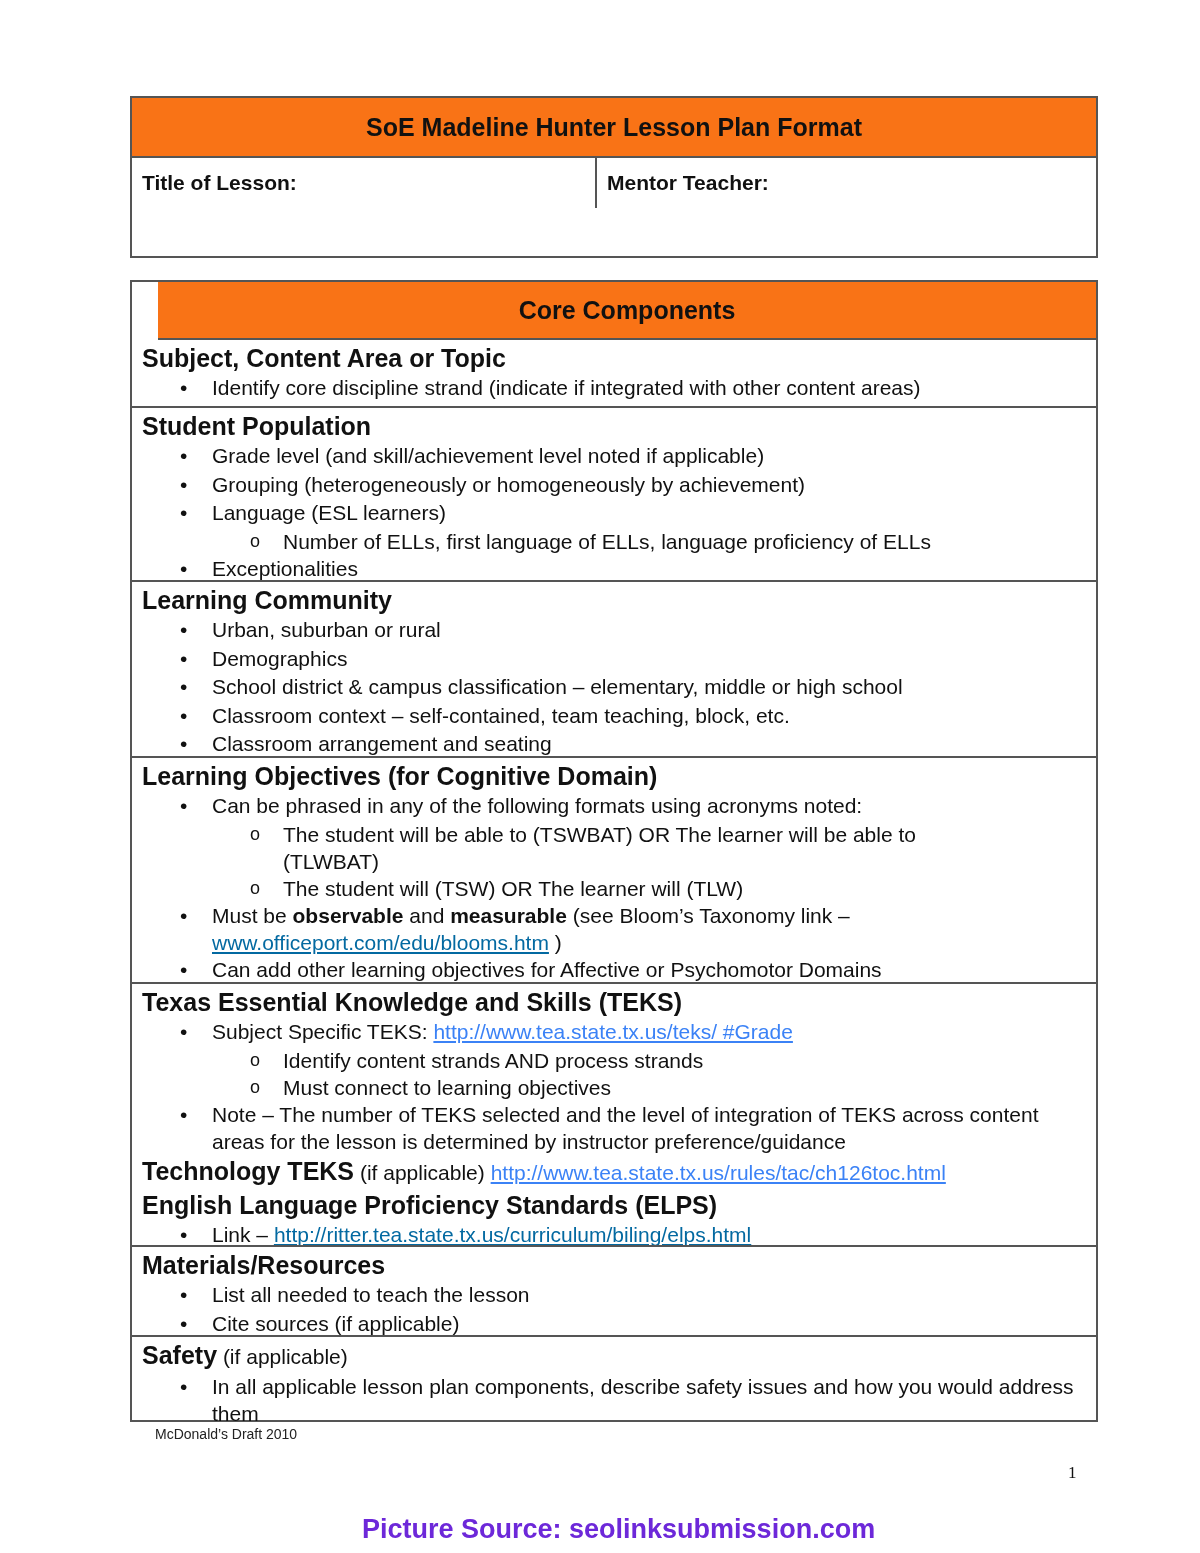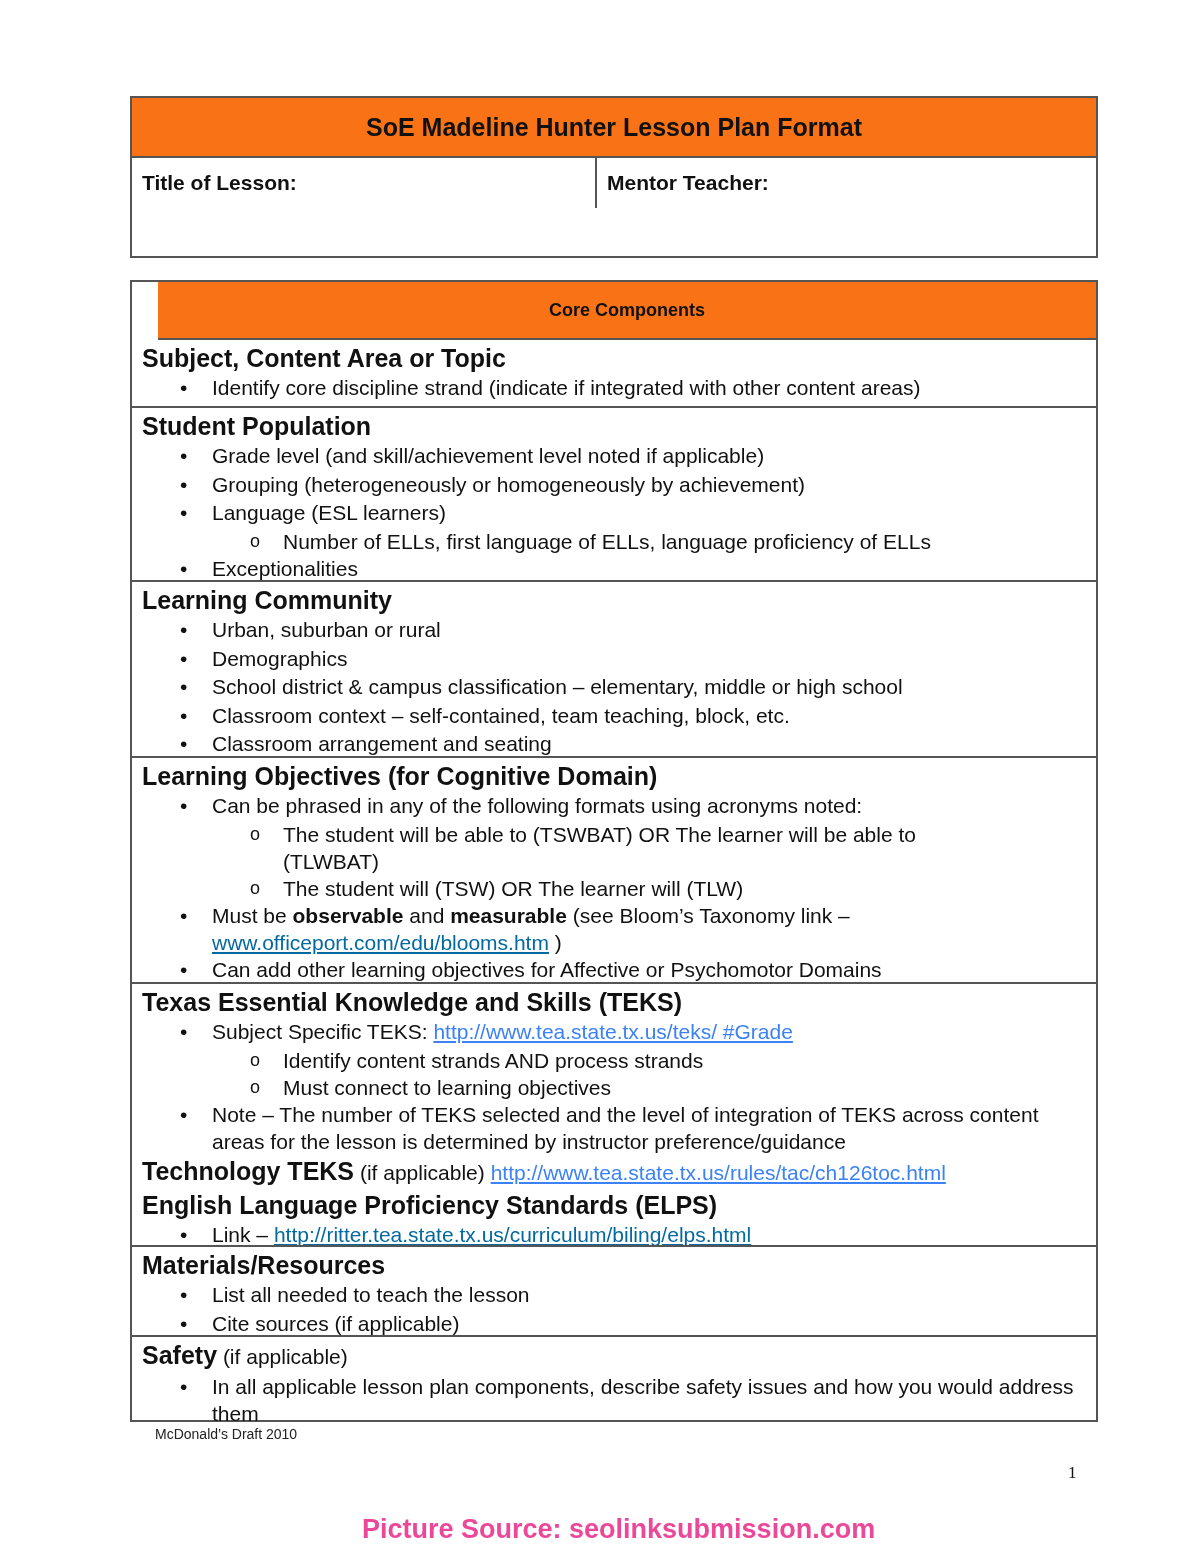--- a/index.html
+++ b/index.html
@@ -21,34 +21,34 @@
   .field-row { display: flex; height: 50px; box-sizing: border-box; }
   .field-row + .field-row { border-top: 2px solid #555; }
   .field-cell {
     flex: 0 0 auto; box-sizing: border-box; display: flex; align-items: center;
     padding-left: 10px; font-weight: bold; font-size: 21px;
   }
   .field-cell.left { width: 465px; border-right: 2px solid #555; }
   .field-cell.right { flex: 1; }
 
   #core-table { top: 280px; height: 1142px; }
-  #core-table .hdr-row { height: 58px; font-size: 18px; margin-left: 26px; }
+  #core-table .hdr-row { height: 58px; font-size: 25px; margin-left: 26px; }
   .section { border-top: 2px solid #555; padding: 2px 0 1px 10px; box-sizing: border-box; overflow: hidden; }
   .section:first-of-type { border-top: none; }
   .sec-title { font-weight: bold; font-size: 25px; line-height: 32px; }
   .sec-note { font-weight: normal; font-size: 21px; }
   .item { position: relative; font-size: 21px; line-height: 28.5px; padding-left: 70px; padding-right: 8px; }
   .item .bullet { position: absolute; left: 38px; top: 0; }
   .subitem { position: relative; font-size: 21px; line-height: 27px; padding-left: 141px; padding-right: 8px; }
   .subitem .bullet { position: absolute; left: 108px; top: 0; font-size: 18px; }
   a.link { color: #0369a1; text-decoration: underline; }
   a.link-plain { color: #3b82f6; text-decoration: underline; }
   .footer-note { position: absolute; left: 155px; top: 1426px; font-size: 14px; color: #222; }
   .page-num { position: absolute; left: 1068px; top: 1463px; font-family: "Liberation Serif", serif; font-size: 17px; }
-  .source { position: absolute; left: 362px; top: 1514px; font-size: 27px; font-weight: bold; color: #ec4899; }
+  .source { position: absolute; left: 362px; top: 1514px; font-size: 27px; font-weight: bold; color: #6d28d9; }
 </style>
 </head>
 <body>
 
 <div class="tbl" id="top-table">
   <div class="hdr-row">SoE Madeline Hunter Lesson Plan Format</div>
   <div class="field-row">
     <div class="field-cell left">Title of Lesson:</div>
     <div class="field-cell right">Mentor Teacher:</div>
   </div>

